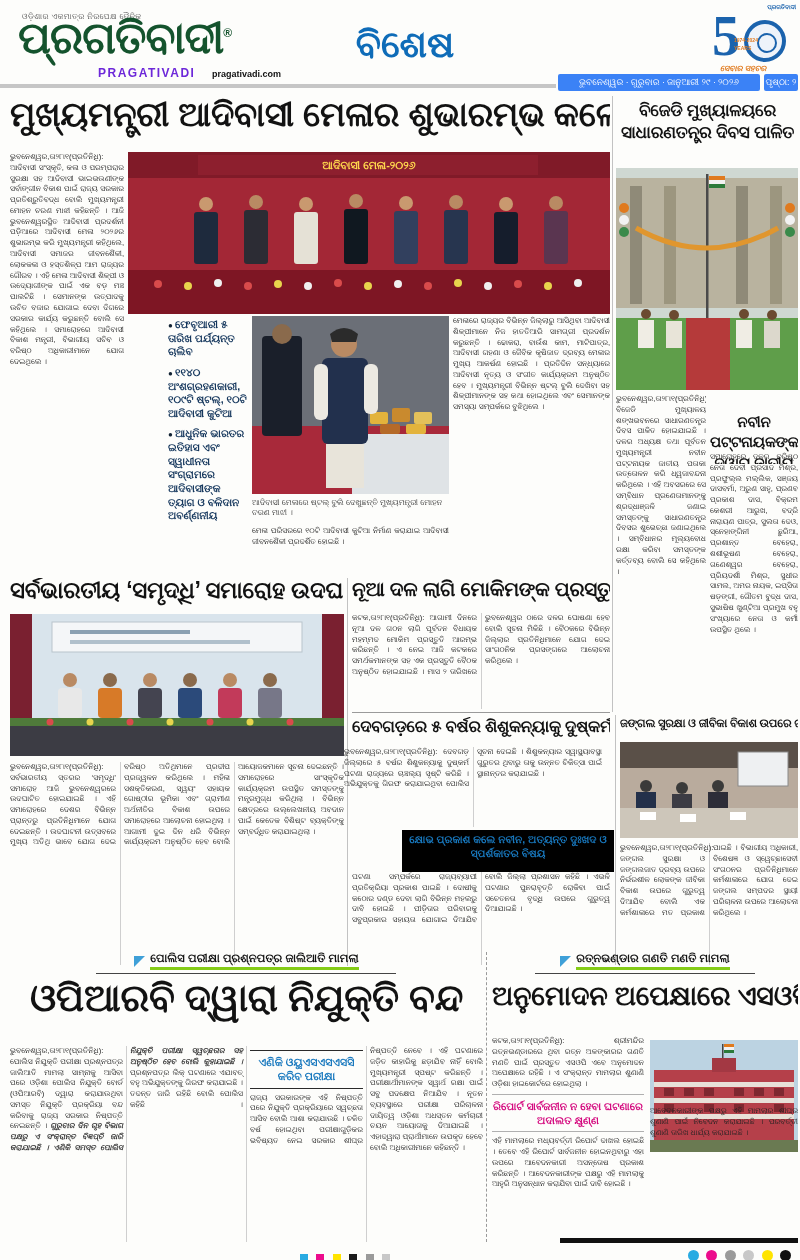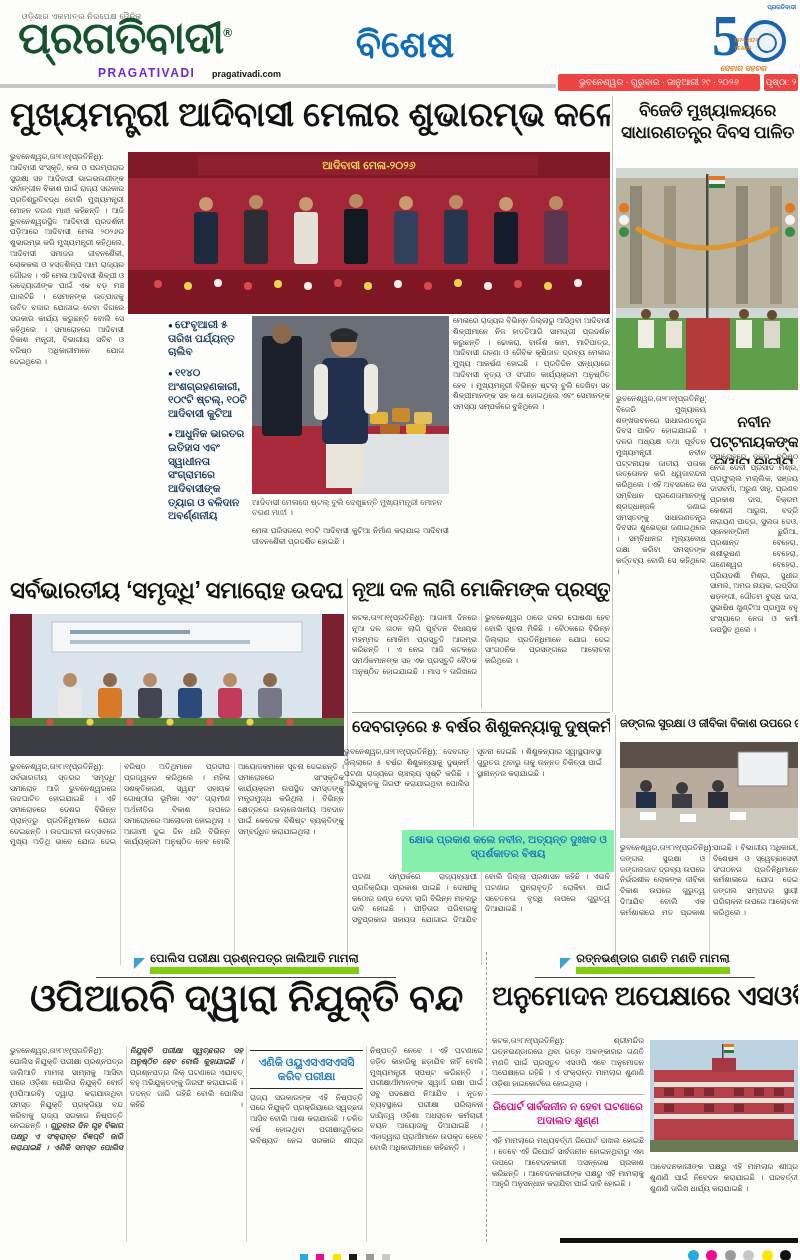--- a/index.html
+++ b/index.html
@@ -10,31 +10,31 @@
   .nw{white-space:nowrap;}
   .ctr{text-align:center;}
   .just{text-align:justify;}
   .hl{font-weight:900;color:#121212;letter-spacing:-0.3px;line-height:1.1;}
   .body-txt{font-size:7.6px;line-height:1.42;color:#222;}
   .cols2{column-count:2;column-gap:8px;column-rule:1px solid #cfcfcf;}
   .cols3{column-count:3;column-gap:8px;column-rule:1px solid #cfcfcf;}
   .cols4{column-count:4;column-gap:7px;column-rule:1px solid #cfcfcf;}
   .vrule{width:1px;background:#c2c2c2;}
   .hrule{height:1px;background:#9a9a9a;}
-  .pill{background:#ef4444;color:#fff;font-size:9px;line-height:17px;text-align:center;border-radius:2px;}
+  .pill{background:#3b82f6;color:#fff;font-size:9px;line-height:17px;text-align:center;border-radius:2px;}
   .bullet{font-size:10.5px;font-weight:800;color:#14365c;line-height:1.3;margin-bottom:7px;margin-left:40px;}
   .bullet::before{content:"● ";font-size:8px;color:#123;}
   .kicker-wrap{display:flex;align-items:center;justify-content:center;gap:5px;}
   .kicker-flag{width:0;height:0;border-top:11px solid #3fa0d8;border-right:11px solid transparent;}
-  .kicker-txt{font-size:11.5px;font-weight:900;color:#121212;border-bottom:7px solid #84cc16;padding-bottom:2px;}
+  .kicker-txt{font-size:11.5px;font-weight:900;color:#121212;border-bottom:3px solid #84cc16;padding-bottom:2px;}
   .kicker-rule{height:1px;background:#444;margin-top:3px;}
   .boxed-sub{display:inline-block;width:100%;border-top:1.5px solid #2a2a2a;border-bottom:1.5px solid #2a2a2a;
              color:#1878be;font-weight:800;font-size:11px;text-align:center;line-height:1.3;
              padding:4px 0;margin:4px 0;}
-  .quote-blue{background:#86efac;color:#1878be;font-weight:800;font-size:10.5px;line-height:1.3;text-align:center;padding:3px 2px;}
+  .quote-blue{background:#000000;color:#1878be;font-weight:800;font-size:10.5px;line-height:1.3;text-align:center;padding:3px 2px;}
   .quote-magenta{display:block;border-top:1px solid #b0b0b0;border-bottom:1px solid #b0b0b0;
                  color:#d4087e;font-weight:800;font-size:10.5px;line-height:1.35;text-align:center;
                  padding:4px 0;margin:4px 0;}
   .caption{font-size:8px;color:#3a3a3a;line-height:1.3;}
   .dot{display:inline-block;width:11px;height:11px;border-radius:50%;margin-right:3px;vertical-align:middle;}
   .sq{display:inline-block;width:8px;height:8px;margin-right:4px;vertical-align:middle;}
   svg{display:block;}
 </style>
 </head>
 <body>
@@ -346,21 +346,21 @@
           <rect x="124" y="64" width="10" height="8" fill="#7e2830"></rect>
         <rect x="62" y="18" width="24" height="14" fill="#a33843"></rect>
         <rect x="72" y="4" width="1.5" height="14" fill="#444"></rect>
         <rect x="74" y="4" width="10" height="3" fill="#e07a1e"></rect>
         <rect x="74" y="7" width="10" height="3" fill="#f2f2f2"></rect>
         <rect x="74" y="10" width="10" height="3" fill="#2c7a3a"></rect>
       </g>
       <rect y="100" width="148" height="12" fill="#6a7a52"></rect>
     </svg>
   </div>
-  <div class="abs body-txt just ov" style="left:650px;top:1162px;width:148px;height:84px;">ଆବେଦନକାରୀଙ୍କ ପକ୍ଷରୁ ଏହି ମାମଲାର ଶୀଘ୍ର ଶୁଣାଣି ପାଇଁ ନିବେଦନ କରାଯାଇଛି । ପରବର୍ତ୍ତୀ ଶୁଣାଣି ତାରିଖ ଧାର୍ଯ୍ୟ କରାଯାଇଛି ।</div>
+  <div class="abs body-txt just ov" style="left:650px;top:1106px;width:148px;height:84px;">ଆବେଦନକାରୀଙ୍କ ପକ୍ଷରୁ ଏହି ମାମଲାର ଶୀଘ୍ର ଶୁଣାଣି ପାଇଁ ନିବେଦନ କରାଯାଇଛି । ପରବର୍ତ୍ତୀ ଶୁଣାଣି ତାରିଖ ଧାର୍ଯ୍ୟ କରାଯାଇଛି ।</div>
 
   <div class="abs" style="left:300px;top:1248px;">
     <span class="sq" style="background:#29abe2;"></span>
     <span class="sq" style="background:#ec0c8c;"></span>
     <span class="sq" style="background:#ffe400;"></span>
     <span class="sq" style="background:#1a1a1a;"></span>
     <span class="sq" style="background:#9a9a9a;"></span>
     <span class="sq" style="background:#c8c8c8;"></span>
   </div>
 

